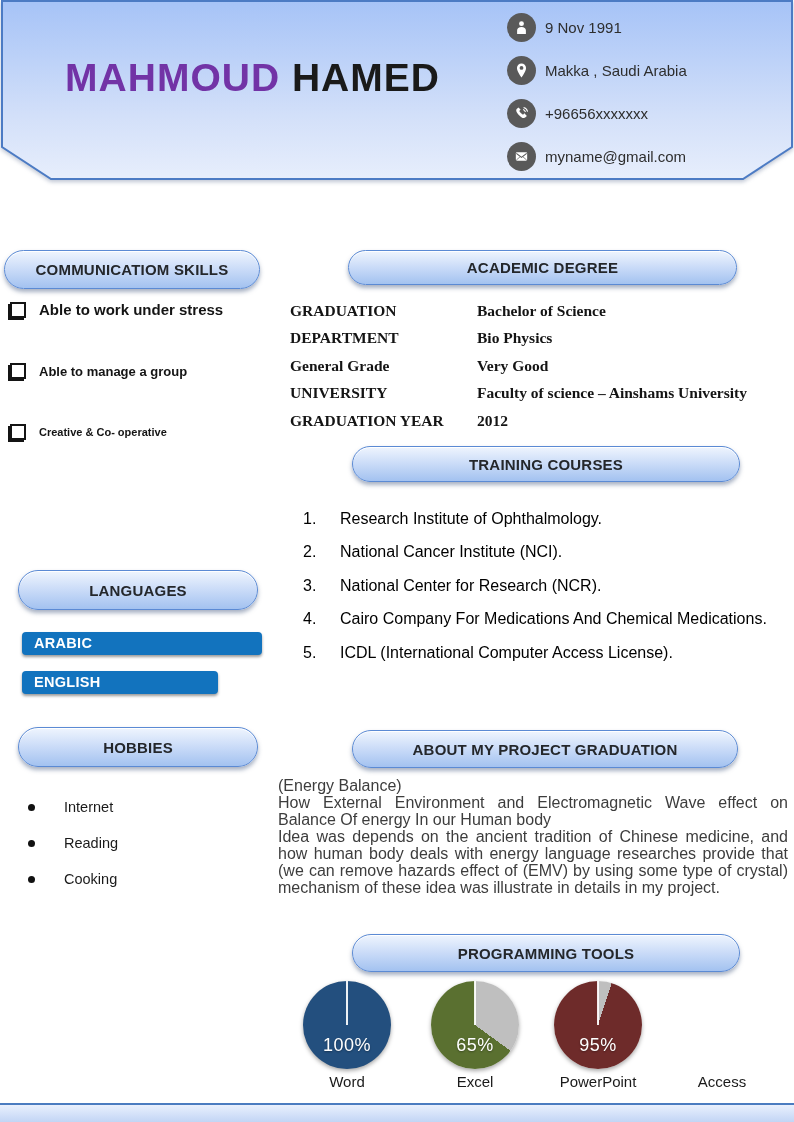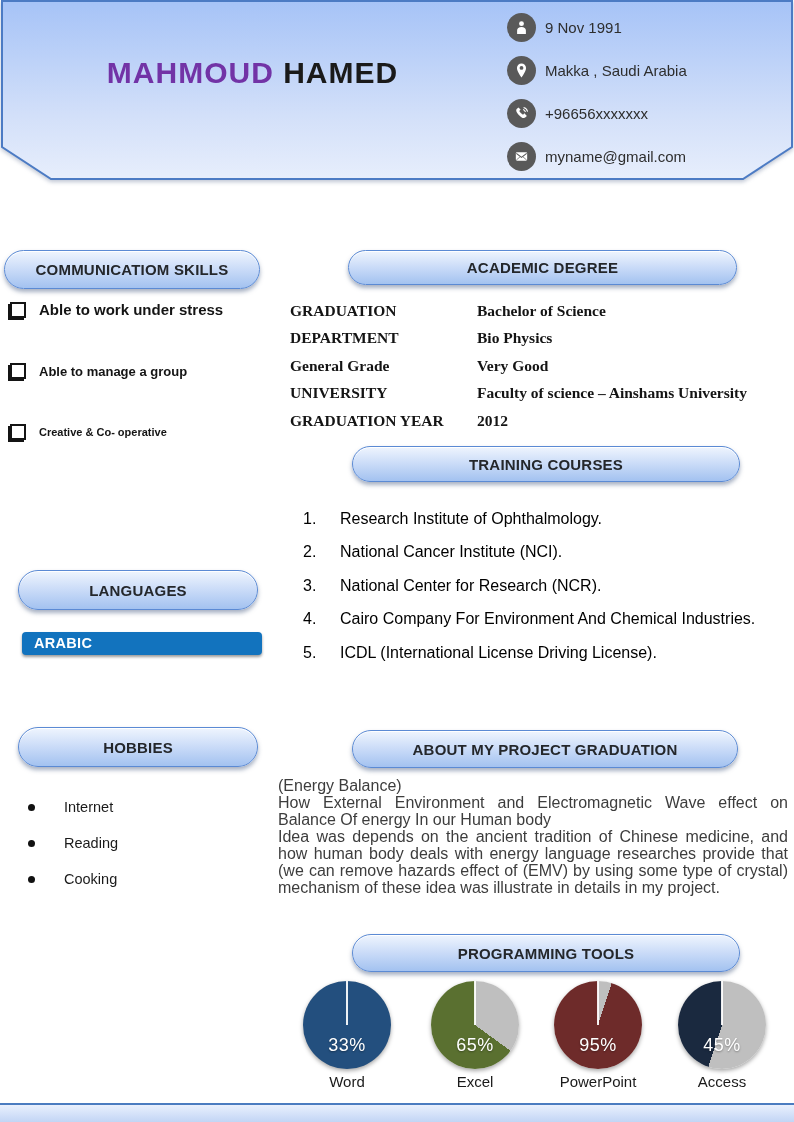--- a/index.html
+++ b/index.html
@@ -2,21 +2,21 @@
 <html><head>
 <meta charset="utf-8">
 <style>
   html,body{margin:0;padding:0;background:#ffffff;}
   .page{position:relative;width:794px;height:1122px;background:#ffffff;
         font-family:"Liberation Sans",sans-serif;overflow:hidden;}
 
   
   .banner-svg{position:absolute;left:0;top:0;filter:drop-shadow(0 2px 2px rgba(70,90,130,.35));}
   .name{position:absolute;left:0;top:56px;width:505px;text-align:center;
-        font-size:30px;font-weight:bold;letter-spacing:1px;white-space:nowrap;}
+        font-size:39px;font-weight:bold;letter-spacing:1px;white-space:nowrap;}
   .name .first{color:#7233A6;}
   .name .last{color:#1A1A1A;}
   .contact{position:absolute;left:507px;top:13px;display:flex;flex-direction:column;gap:14px;}
   .contact-row{display:flex;align-items:center;gap:9px;height:29px;}
   .cicon{width:29px;height:29px;border-radius:50%;background:#595959;flex:0 0 29px;
          display:flex;align-items:center;justify-content:center;}
   .cicon svg{width:17px;height:17px;display:block;}
   .ctext{font-size:15px;color:#2E2E2E;}
 
   
@@ -142,20 +142,23 @@
     <span class="skill-label" style="font-size:11px;">Creative &amp; Co- operative</span>
   </div>
 
   <div class="pill" style="left:18px;top:570px;width:238px;height:38px;">
     <span>LANGUAGES</span>
   </div>
 
   <div class="langbar" style="top: 632px; width: 240px; background: rgb(18, 115, 190);">
     <span>ARABIC</span>
   </div>
+  <div class="langbar" style="top: 671px; width: 196px; background: rgb(18, 115, 190);">
+    <span>ENGLISH</span>
+  </div>
 
   <div class="pill" style="left:18px;top:727px;width:238px;height:38px;">
     <span>HOBBIES</span>
   </div>
 
   <div class="hobby" style="top:799px;">
     <span class="hobby-dot"></span>
     <span class="hobby-label">Internet</span>
   </div>
   <div class="hobby" style="top:835px;">
@@ -203,56 +206,52 @@
   <div>
     <span class="course-num" style="top:543px;">2.</span>
     <span class="course-text" style="top:543px;">National Cancer Institute (NCI).</span>
   </div>
   <div>
     <span class="course-num" style="top:577px;">3.</span>
     <span class="course-text" style="top:577px;">National Center for Research (NCR).</span>
   </div>
   <div>
     <span class="course-num" style="top:610px;">4.</span>
-    <span class="course-text" style="top:610px;">Cairo Company For Environment And Chemical Industries.</span>
+    <span class="course-text" style="top:610px;">Cairo Company For Medications And Chemical Medications.</span>
   </div>
   <div>
     <span class="course-num" style="top:644px;">5.</span>
-    <span class="course-text" style="top:644px;">ICDL (International License Driving License).</span>
+    <span class="course-text" style="top:644px;">ICDL (International Computer Access License).</span>
   </div>
 
   <div class="pill" style="left:352px;top:730px;width:384px;height:36px;">
     <span>ABOUT MY PROJECT GRADUATION</span>
   </div>
 
   <div class="about">
     <p>(Energy Balance)</p>
     <p>How External Environment and Electromagnetic Wave effect on Balance Of energy In our Human body</p>
     <p>Idea was depends on the ancient tradition of Chinese medicine, and how human body deals with energy language researches provide that (we can remove hazards effect of (EMV) by using some type of crystal) mechanism of these idea was illustrate in details in my project.</p>
   </div>
 
   <div class="pill" style="left:352px;top:934px;width:386px;height:36px;">
     <span>PROGRAMMING TOOLS</span>
   </div>
 
   <div class="pie" style="left: 303px; background: rgb(35, 79, 126);">
     <span class="pie-line"></span>
-    <span class="pie-pct">33%</span>
+    <span class="pie-pct">100%</span>
   </div>
   <div class="pie" style="left: 431px; background: conic-gradient(rgb(191, 191, 191) 0deg, rgb(191, 191, 191) 35%, rgb(90, 112, 48) 35%, rgb(90, 112, 48) 100%);">
     <span class="pie-line"></span>
     <span class="pie-pct">65%</span>
   </div>
   <div class="pie" style="left: 554px; background: conic-gradient(rgb(191, 191, 191) 0deg, rgb(191, 191, 191) 5%, rgb(110, 43, 42) 5%, rgb(110, 43, 42) 100%);">
     <span class="pie-line"></span>
     <span class="pie-pct">95%</span>
-  </div>
-  <div class="pie" style="left: 678px; background: conic-gradient(rgb(191, 191, 191) 0deg, rgb(191, 191, 191) 55%, rgb(26, 41, 63) 55%, rgb(26, 41, 63) 100%);">
-    <span class="pie-line"></span>
-    <span class="pie-pct">45%</span>
   </div>
 
   <div class="pie-label" style="left:287px;">Word</div>
   <div class="pie-label" style="left:415px;">Excel</div>
   <div class="pie-label" style="left:538px;">PowerPoint</div>
   <div class="pie-label" style="left:662px;">Access</div>
 
   <div class="footer-bar"></div>
 
 </div>

